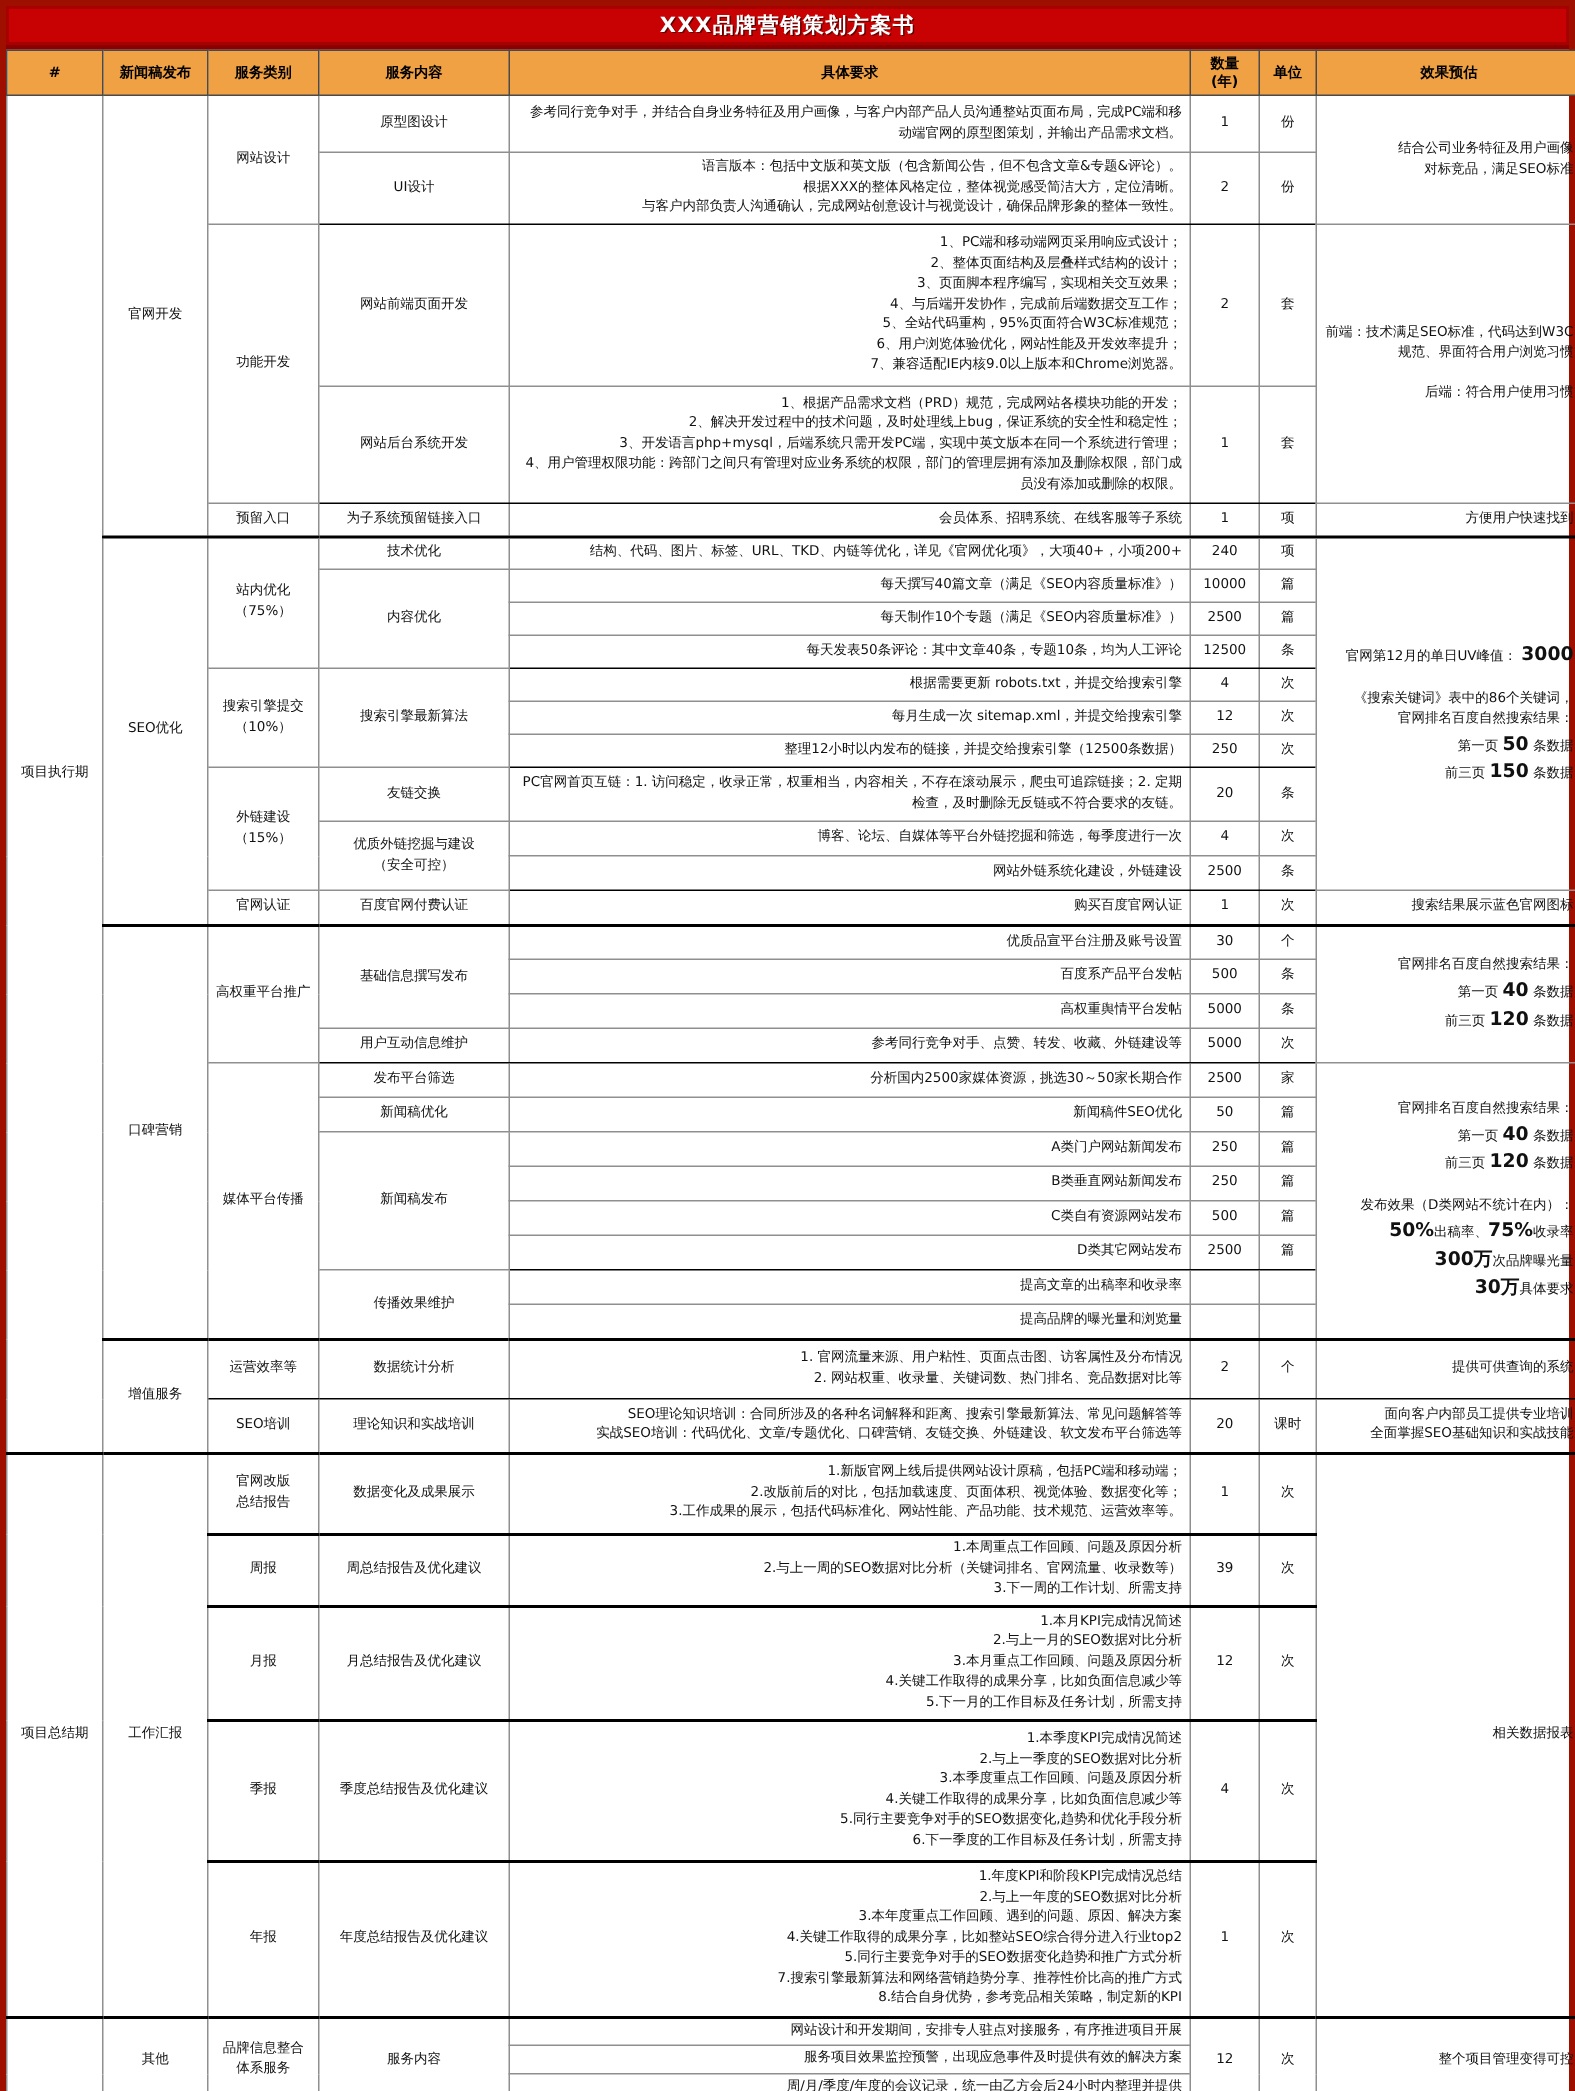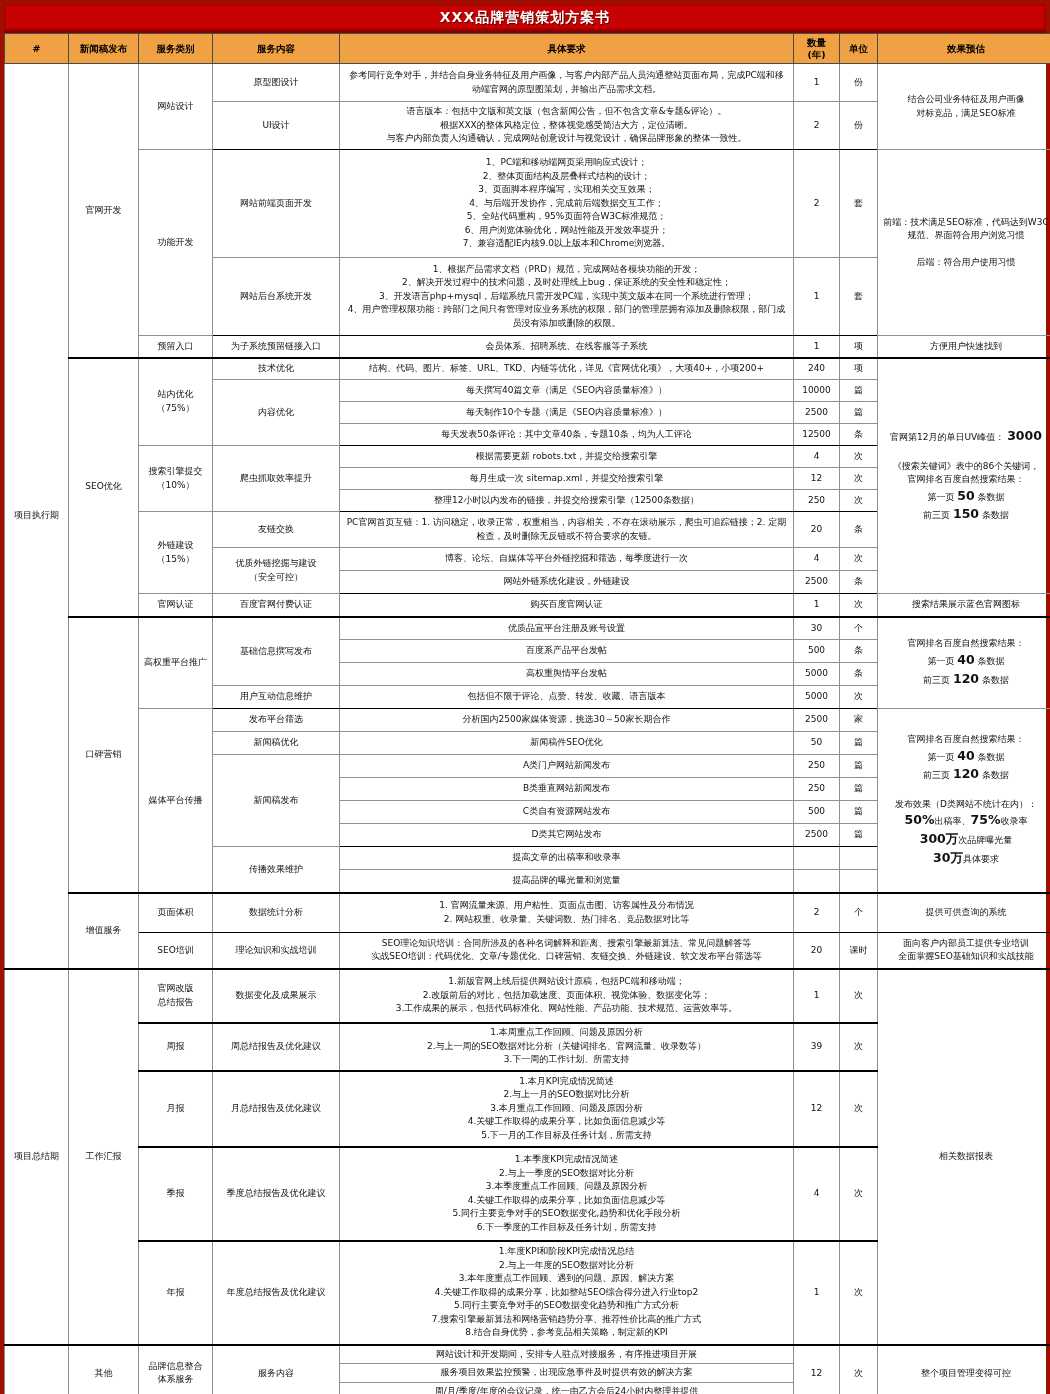--- a/index.html
+++ b/index.html
@@ -18,21 +18,21 @@
   th{
     background:#f0a144;color:#000;font-weight:bold;font-size:9.5px;
     border:1px solid #4a4a4a;height:27px;white-space:pre-line;line-height:1.2;
     padding:1px 2px;
   }
   td{
     border:1px solid #8f8f8f;padding:1px 5px;vertical-align:middle;
     white-space:pre-line;line-height:1.5;word-break:break-all;
   }
   td.c{text-align:center;padding:1px 2px;}
-  td.l{text-align:center;}
+  td.l{text-align:right;}
   tr.g>td{border-bottom:1px solid #000;margin-top:12px;}
   tr.h>td{border-bottom:2px solid #000;}
   tr.ht>td{border-top:2px solid #000;}
   .big{font-weight:bold;font-size:12.5px;}
 </style>
 </head>
 <body>
 
 <div class="sheet">
   <div class="title-bar">XXX品牌营销策划方案书</div>
@@ -140,21 +140,21 @@
           <td class="c">篇</td>
         </tr>
         <tr class="g" style="height: 22px;">
           <td class="l">每天发表50条评论：其中文章40条，专题10条，均为人工评论</td>
           <td class="c">12500</td>
           <td class="c">条</td>
         </tr>
         <tr style="height: 22px;">
           <td rowspan="3" class="c">搜索引擎提交
 （10%）</td>
-          <td rowspan="3" class="c">爬虫抓取效率提升</td>
+          <td rowspan="3" class="c">搜索引擎最新算法</td>
           <td class="l">根据需要更新 robots.txt，并提交给搜索引擎</td>
           <td class="c">4</td>
           <td class="c">次</td>
         </tr>
         <tr style="height: 22px;">
           <td class="l">每月生成一次 sitemap.xml，并提交给搜索引擎</td>
           <td class="c">12</td>
           <td class="c">次</td>
         </tr>
         <tr class="g" style="height: 22px;">
@@ -206,21 +206,21 @@
           <td class="c">500</td>
           <td class="c">条</td>
         </tr>
         <tr style="height: 23px;">
           <td class="l">高权重舆情平台发帖</td>
           <td class="c">5000</td>
           <td class="c">条</td>
         </tr>
         <tr class="g" style="height: 23px;">
           <td class="c">用户互动信息维护</td>
-          <td class="l">包括但不限于评论、点赞、转发、收藏、语言版本</td>
+          <td class="l">参考同行竞争对手、点赞、转发、收藏、外链建设等</td>
           <td class="c">5000</td>
           <td class="c">次</td>
         </tr>
         <tr style="height: 23px;">
           <td rowspan="8" class="c">媒体平台传播</td>
           <td class="c">发布平台筛选</td>
           <td class="l">分析国内2500家媒体资源，挑选30～50家长期合作</td>
           <td class="c">2500</td>
           <td class="c">家</td>
           <td rowspan="8" class="l"><span>官网排名百度自然搜索结果：
@@ -265,21 +265,21 @@
           <td class="c"></td>
           <td class="c"></td>
         </tr>
         <tr class="h" style="height: 23px;">
           <td class="l">提高品牌的曝光量和浏览量</td>
           <td class="c"></td>
           <td class="c"></td>
         </tr>
         <tr class="ht g" style="height: 40px;">
           <td rowspan="2" class="c">增值服务</td>
-          <td class="c">页面体积</td>
+          <td class="c">运营效率等</td>
           <td class="c">数据统计分析</td>
           <td class="l">1. 官网流量来源、用户粘性、页面点击图、访客属性及分布情况
 2. 网站权重、收录量、关键词数、热门排名、竞品数据对比等</td>
           <td class="c">2</td>
           <td class="c">个</td>
           <td class="l">提供可供查询的系统</td>
         </tr>
         <tr class="h" style="height: 36px;">
           <td class="c">SEO培训</td>
           <td class="c">理论知识和实战培训</td>

